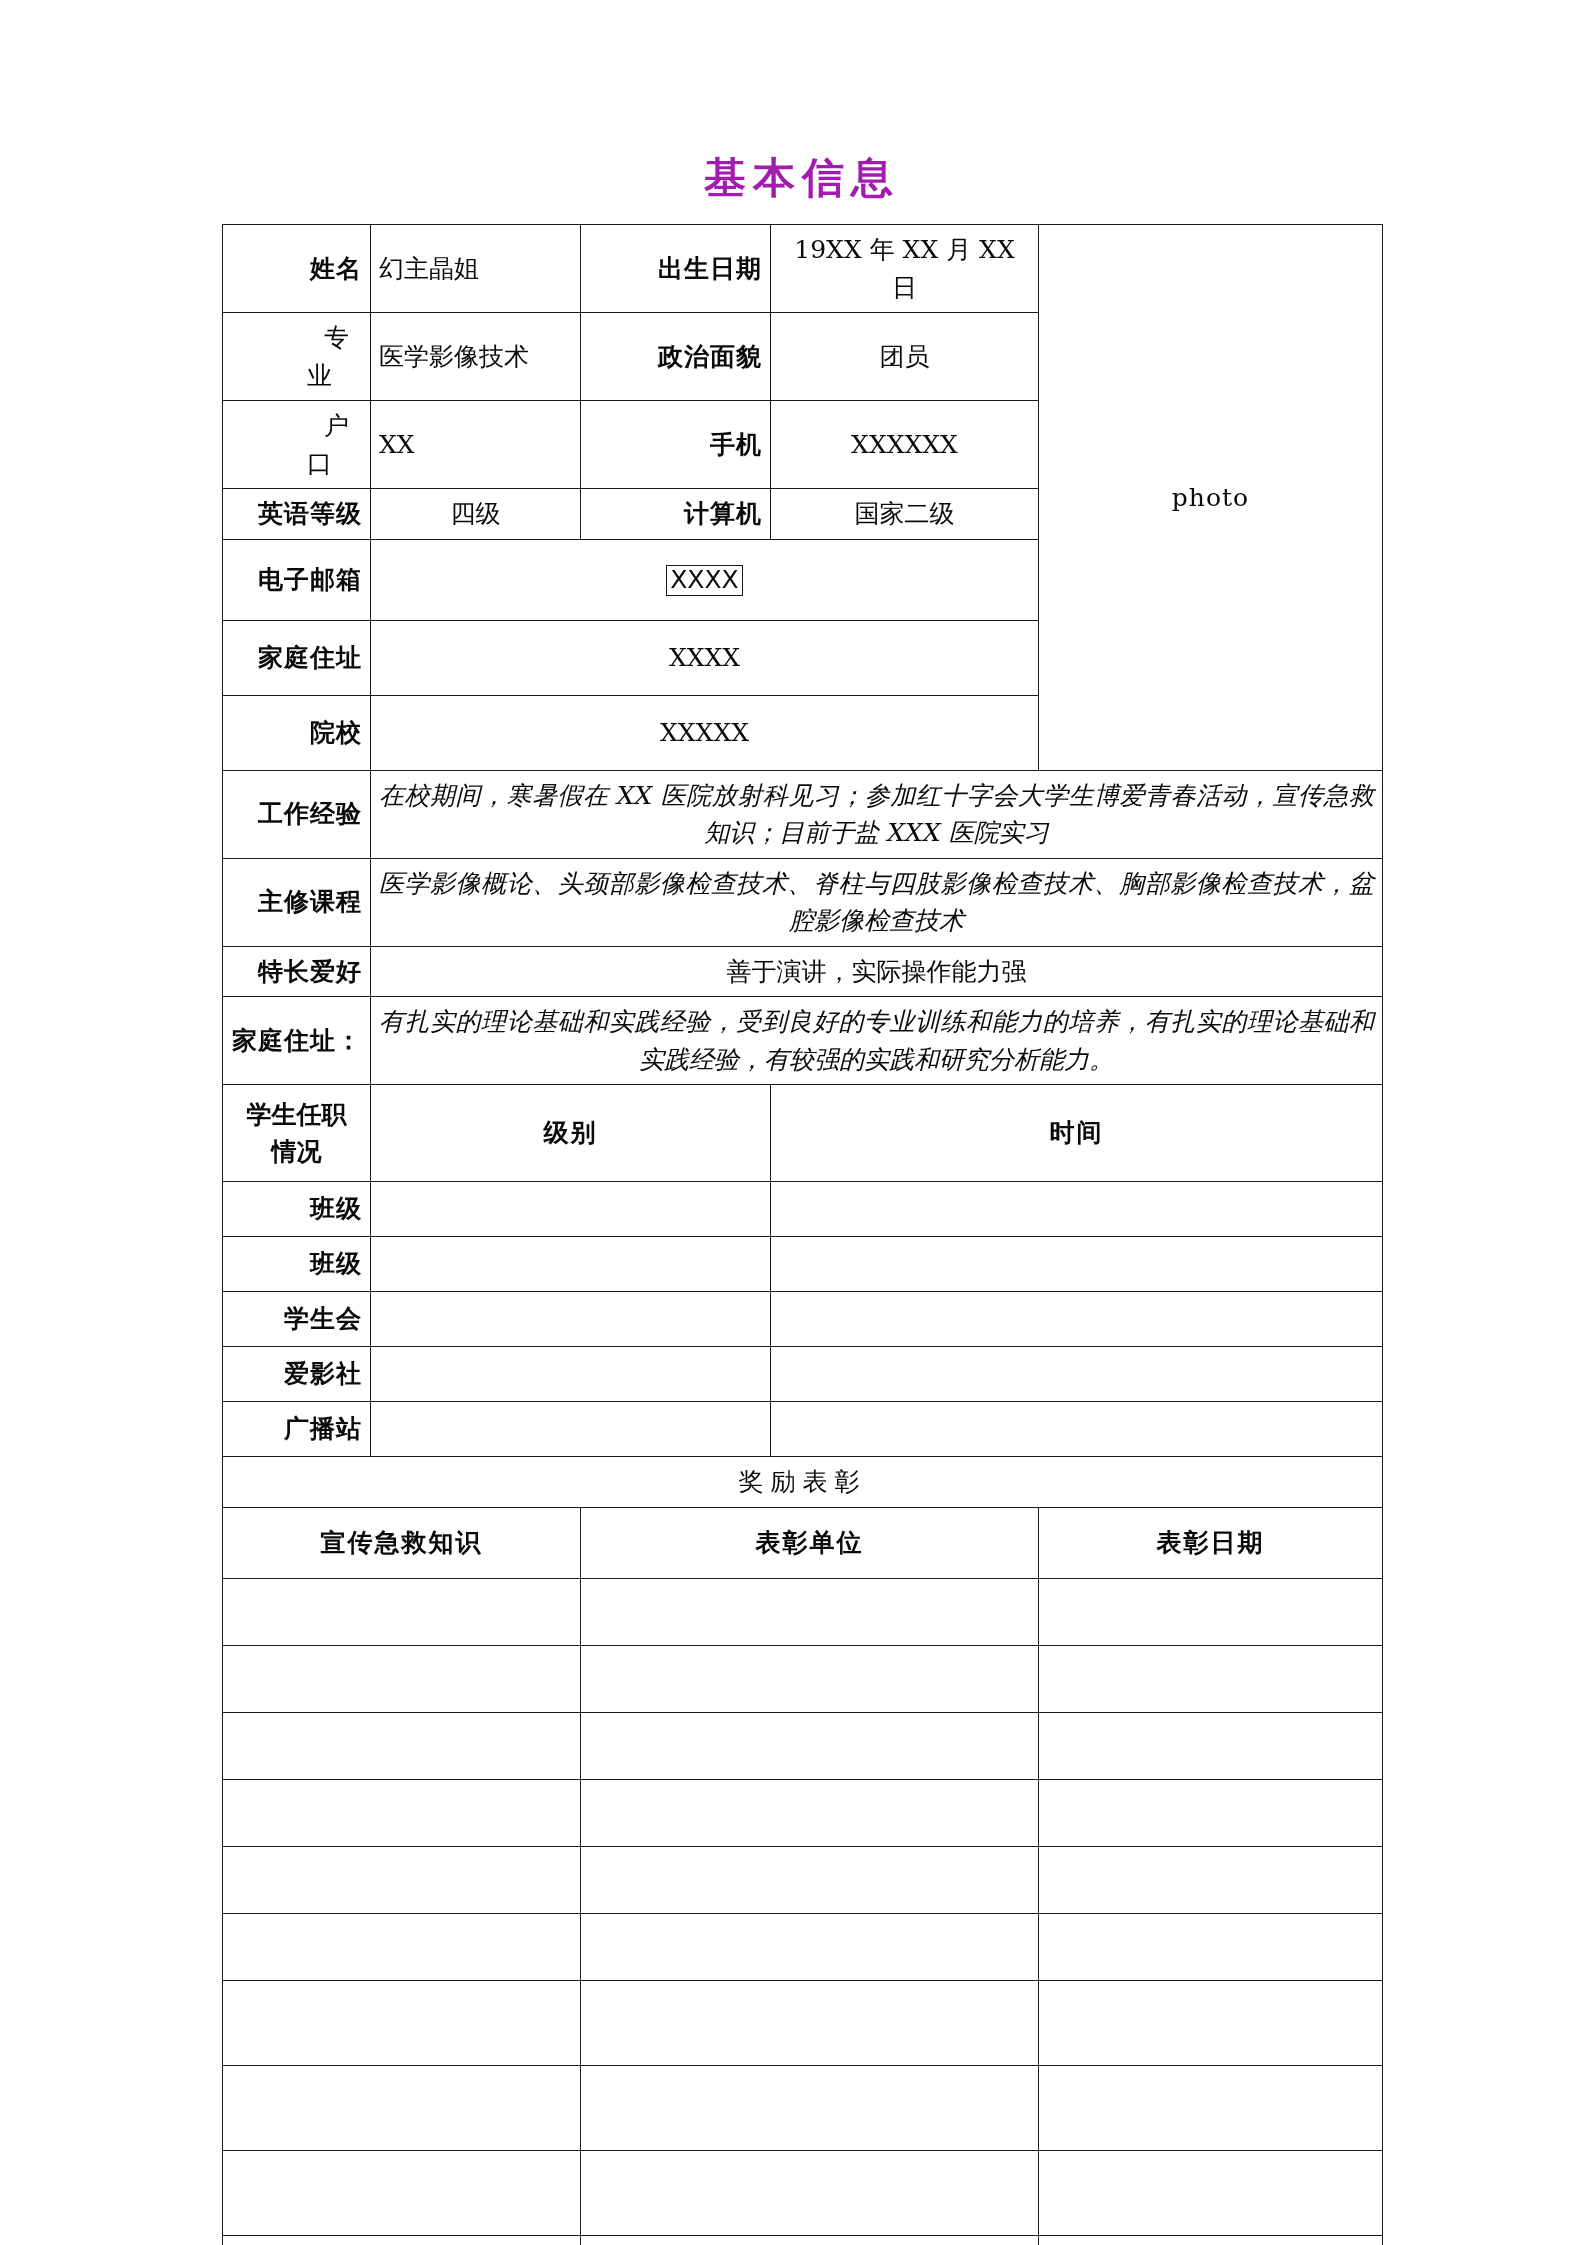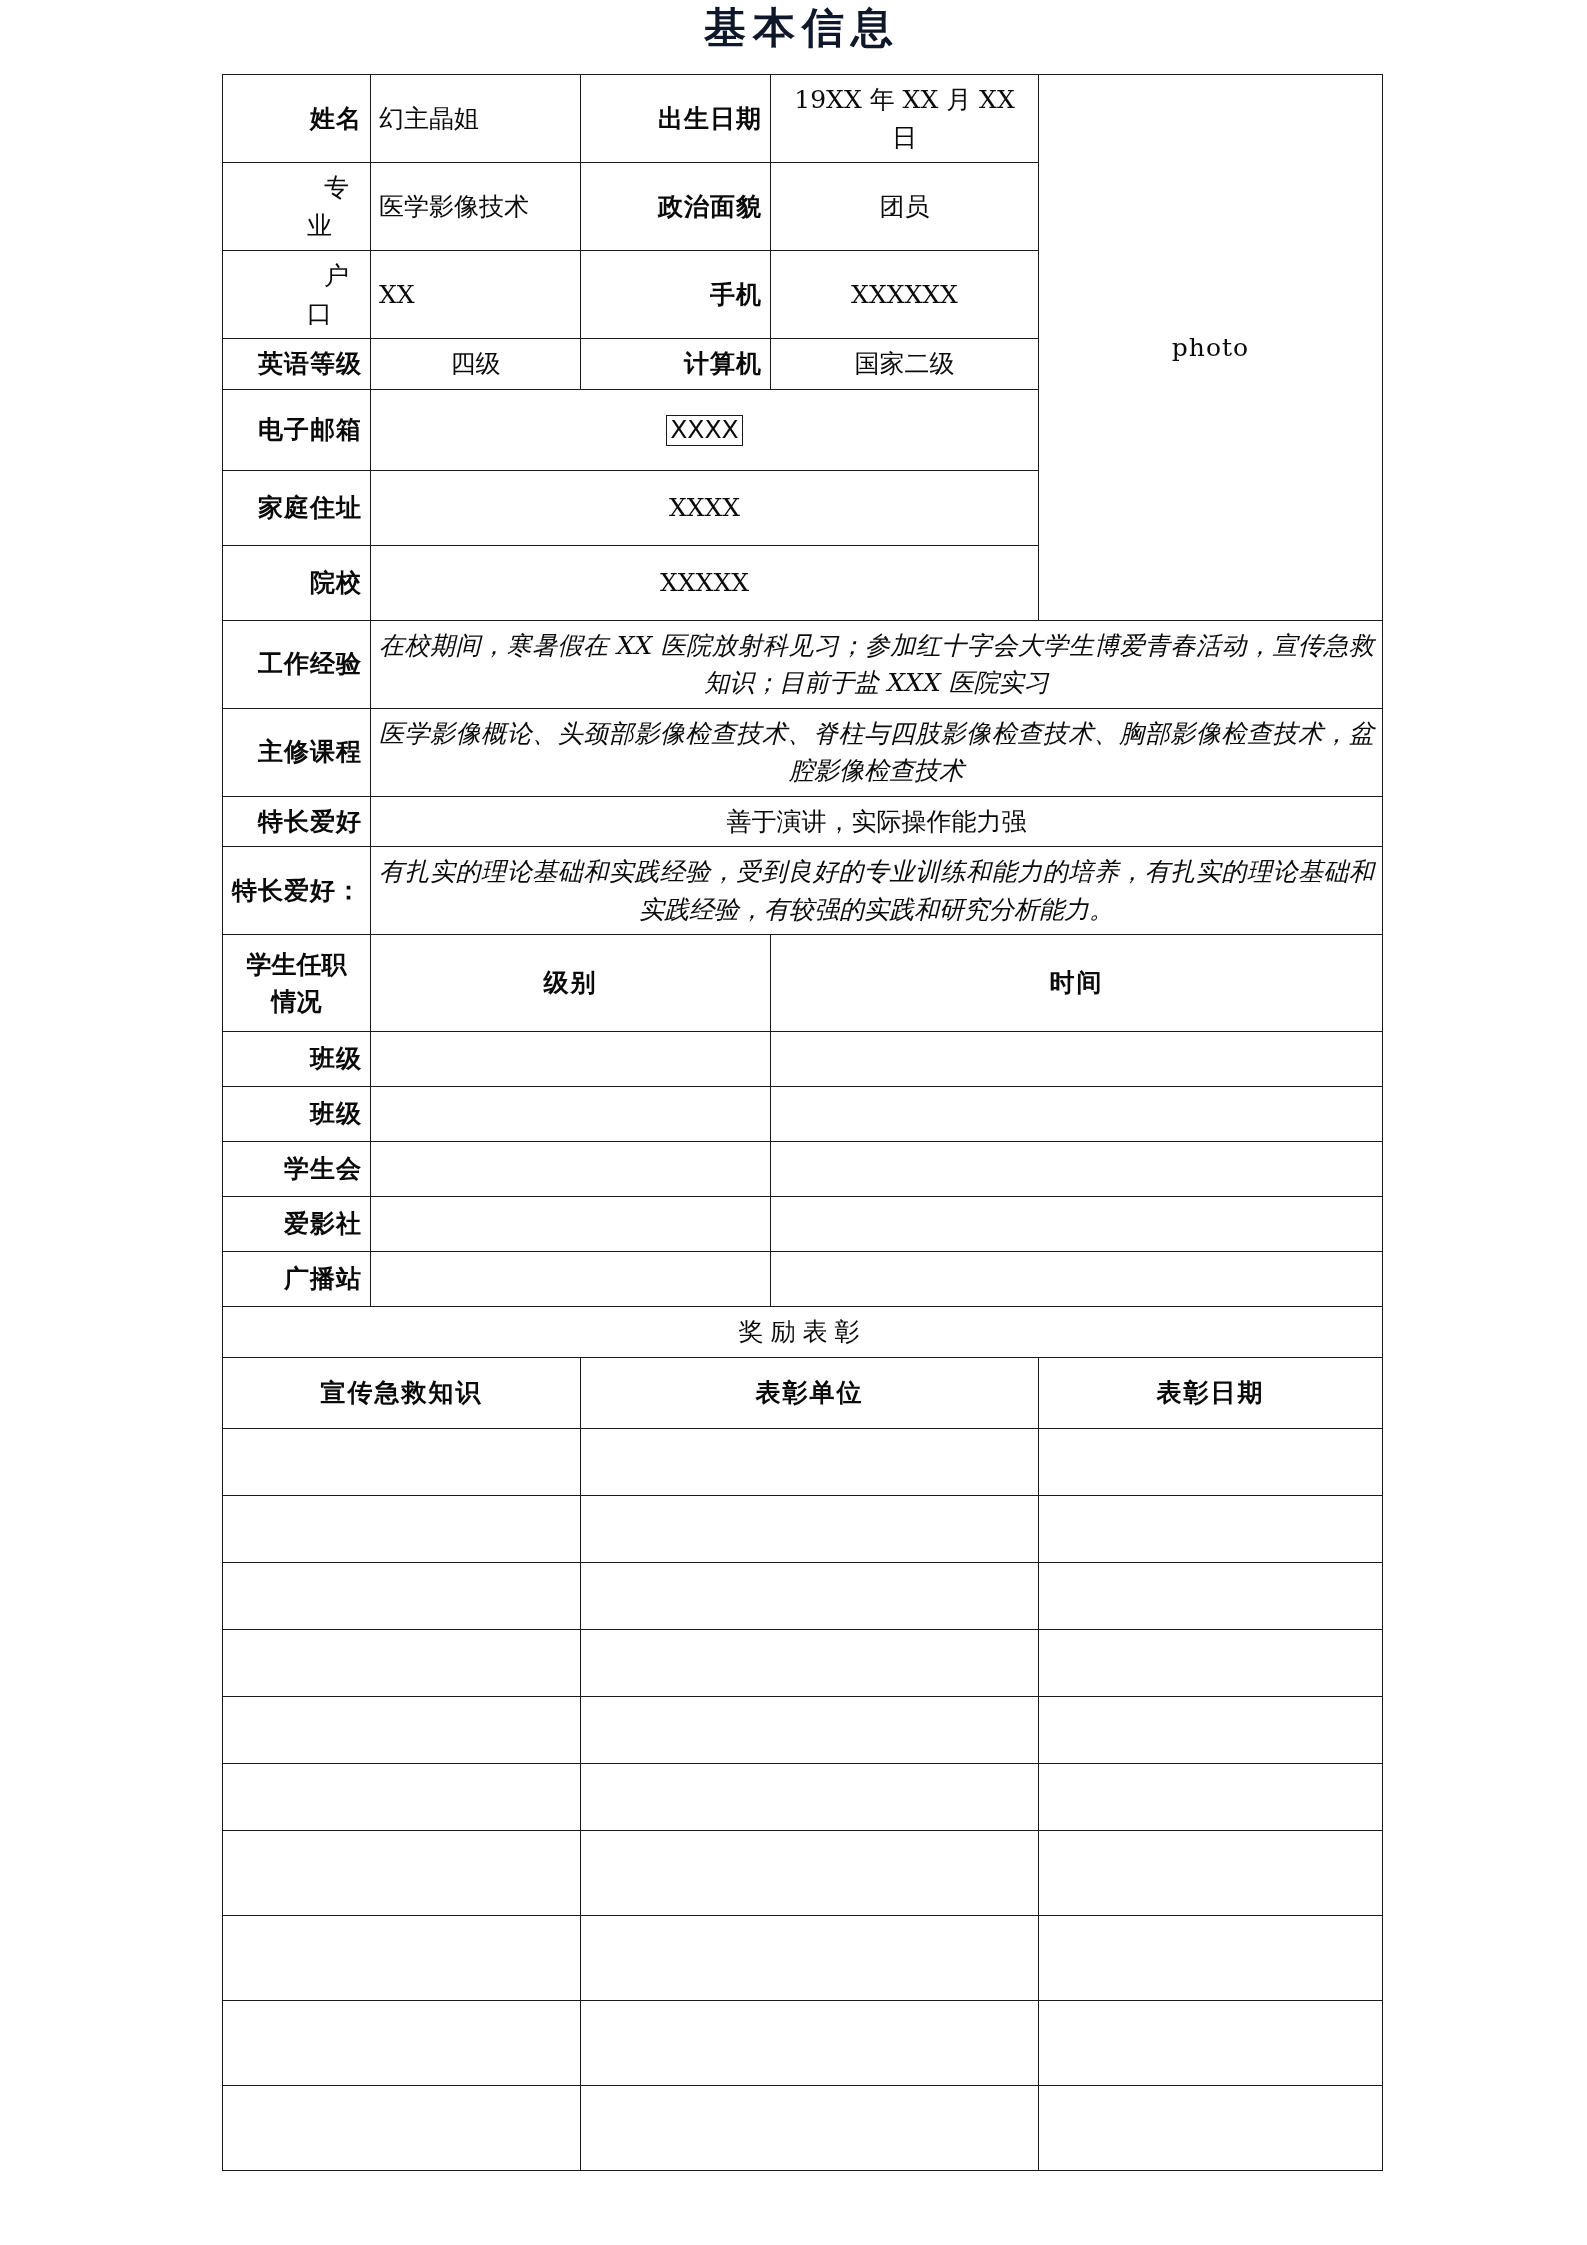--- a/index.html
+++ b/index.html
@@ -30,22 +30,23 @@
     top: 0;
     width: 1160px;
   }
 
   .section-title {
     text-align: center;
     font-family: "DejaVu Serif", "Liberation Serif", serif;
     font-weight: bold;
     font-size: 42px;
     letter-spacing: 7px;
+    padding-top: 150px;
     padding-bottom: 18px;
-    color: #0f172a;
+    color: #a21caf;
   }
 
   table.grid {
     border-collapse: collapse;
     width: 1160px;
     table-layout: fixed;
   }
   table.grid td {
     border: 1.6px solid #1a1a1a;
     font-family: "DejaVu Serif", "Liberation Serif", serif;
@@ -209,21 +210,21 @@
         <td class="lbl">主修课程</td>
         <td class="para" colspan="4">医学影像概论、头颈部影像检查技术、脊柱与四肢影像检查技术、胸部影像检查技术，盆腔影像检查技术</td>
       </tr>
 
       <tr>
         <td class="lbl">特长爱好</td>
         <td class="val-center" colspan="4">善于演讲，实际操作能力强</td>
       </tr>
 
       <tr>
-        <td class="lbl">特长爱好：</td>
+        <td class="lbl">家庭住址：</td>
         <td class="para para-just" colspan="4">有扎实的理论基础和实践经验，受到良好的专业训练和能力的培养，有扎实的理论基础和实践经验，有较强的实践和研究分析能力。</td>
       </tr>
 
       <tr>
         <td class="tall-lbl" style="height:84px">
           <div>学生任职</div>
           <div>情况</div>
         </td>
         <td class="col-head" colspan="2">级别</td>
         <td class="col-head" colspan="2">时间</td>

